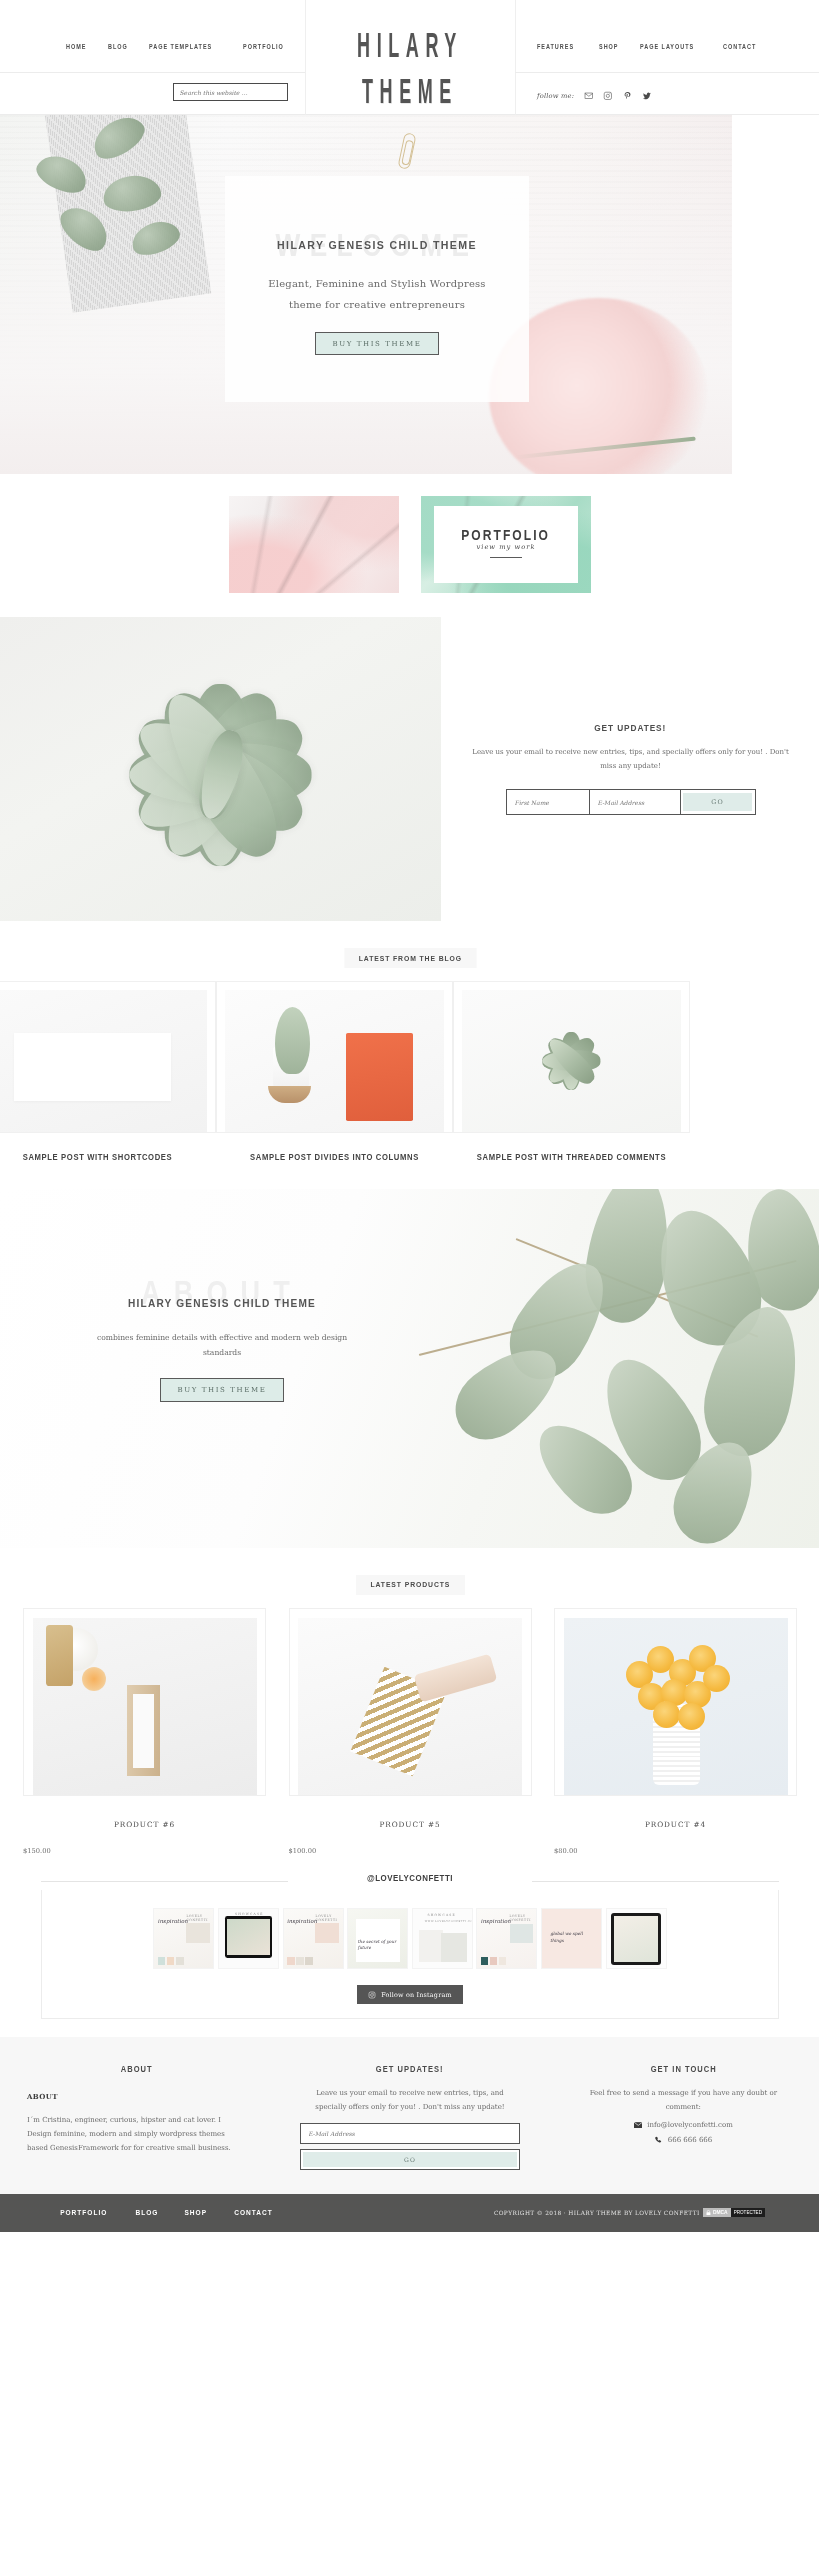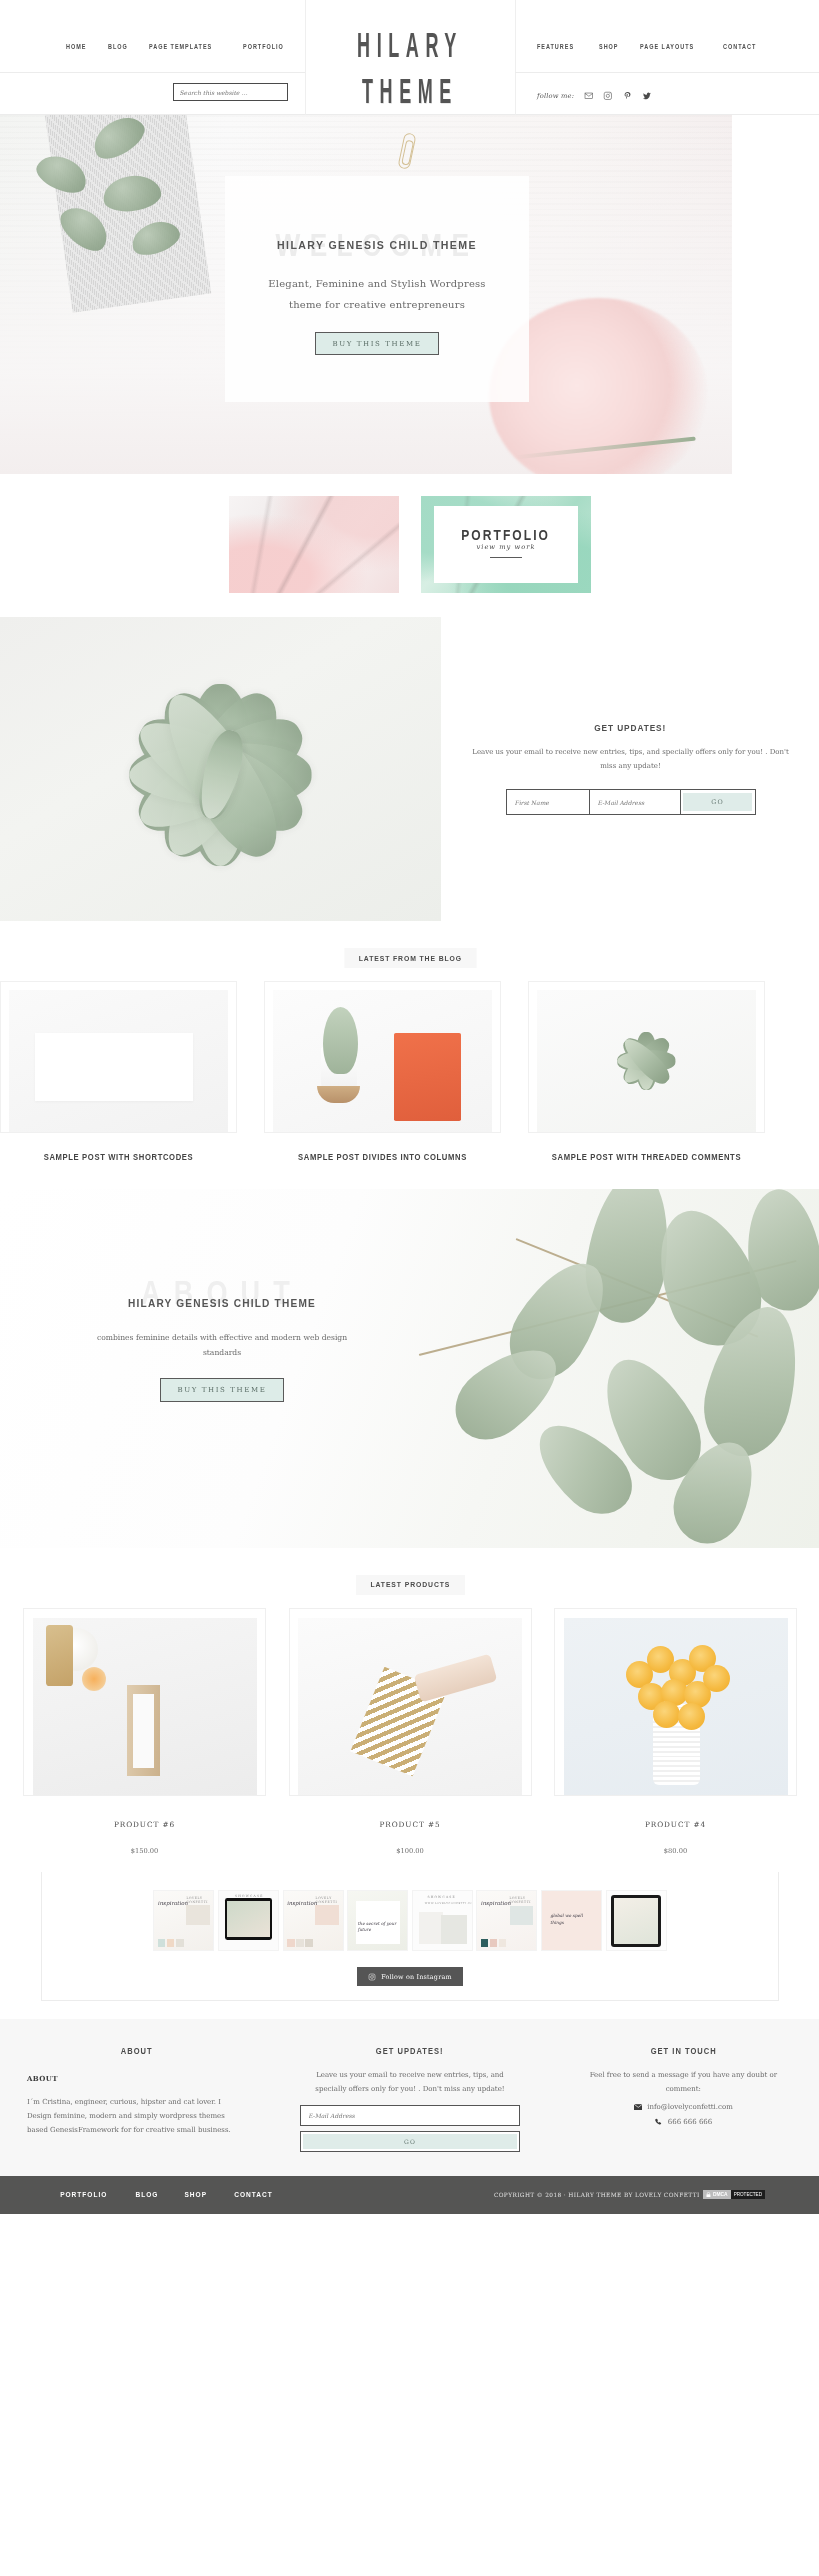--- a/index.html
+++ b/index.html
@@ -211,21 +211,21 @@
 
   
   .sec-title-wrap{ text-align:center; padding:27px 0 13.4px; }
   .sec-title{
     display:inline-block; padding:5.5px 16px; background:#f7f7f7;
     font-family:"Liberation Sans Narrow","Liberation Sans",sans-serif; font-weight:600;
     font-size:7.6px; letter-spacing:1px; color:#4a4a4a; transform:scaleX(0.9);
   }
 
   
-  .blog-grid{ width:668px; display:flex; justify-content:space-between; gap:27px; padding-bottom:24px; }
+  .blog-grid{ width:668px; display:flex; justify-content:center; padding-bottom:24px; }
   .blog-card{ width:237px; cursor:pointer; }
   .blog-thumb{ width:237px; height:152px; border:0.6px solid #f0f0f0; padding:8px 8px 0; background:#fff; }
   .thumb-inner{ width:100%; height:100%; overflow:hidden; position:relative; }
   .blog-title{
     margin-top:17px; text-align:center;
     font-family:"Liberation Sans Narrow","Liberation Sans",sans-serif; font-weight:600;
     font-size:8.5px; letter-spacing:0.7px; color:#444; line-height:1.7; transform:scaleX(0.9);
   }
   .ph-clips{ background:linear-gradient(160deg,#fafafa,#f2f2f2); }
   .clip{ position:absolute; width:16px; height:27px; border:2.4px solid #e3a383; border-radius:1.8px;
@@ -272,21 +272,21 @@
   .prod-grid{ width:820px; display:flex; justify-content:center; gap:22.5px; padding-bottom:9.7px; }
   .prod-card{ width:243px; cursor:pointer; }
   .prod-frame{ width:243px; height:188px; border:0.6px solid #efefef; padding:8.5px 8.5px 0; background:#fff; }
   .prod-img{ width:100%; height:100%; overflow:hidden; position:relative; }
   .prod-name{
     margin-top:24px; text-align:center;
     font-family:"DejaVu Serif","Liberation Serif",serif; font-size:7.3px;
     letter-spacing:0.9px; color:#4b4b4b; text-transform:uppercase;
   }
   .prod-price{
-    margin-top:18px; text-align:center;
+    margin-top:18px; 
     font-family:"DejaVu Serif","Liberation Serif",serif; font-size:6.7px; color:#6e6e6e;
   }
   .ph-frame{ background:linear-gradient(165deg,#f6f6f6,#ececec); }
   .woodframe{ position:absolute; left:42%; top:38%; width:33px;height:91px;
     background:linear-gradient(95deg,#e0cdb0,#cbb18c); }
   .woodframe:after{ content:""; position:absolute; left:6px; top:8.5px; right:6px; bottom:8.5px;
     background:#fafafa;}
   .candle{ position:absolute; left:22%; top:28%; width:24px;height:24px; border-radius:50%;
     background:radial-gradient(circle at 50% 50%,#f7b05b,#f5c98e 60%,#efe3d2); }
   .ph-ikat{ background:linear-gradient(165deg,#fbfbfb,#f1f1f1); }
@@ -623,20 +623,25 @@
             <div class="fl" style="left:52px;top:60px"></div>
         </div>
       </div>
     </div>
     <div class="prod-name">PRODUCT #4</div>
     <div class="prod-price">$80.00</div>
   </article>
 </section>
 
 <section class="insta-sec">
+  <div class="insta-head">
+    <span class="insta-line l"></span>
+    <span class="insta-line r"></span>
+    <span class="insta-handle">@LOVELYCONFETTI</span>
+  </div>
   <div class="insta-box">
     <div class="insta-strip">
       <div class="ig" style="background:linear-gradient(160deg,#fbfaf8,#f3f0ec)">
         <span class="ig-script">inspiration</span>
         <span class="ig-label" style="left:32px">LOVELY CONFETTI</span>
         <div style="position:absolute;right:3.6px;top:13.4px;width:24px;height:20.7px;background:#e9e4dc;"></div>
         <div class="ig-sw">
             <i class="sw" style="background:#cfe0db"></i>
             <i class="sw" style="background:#f0d9c6"></i>
             <i class="sw" style="background:#e3e0d8"></i>

